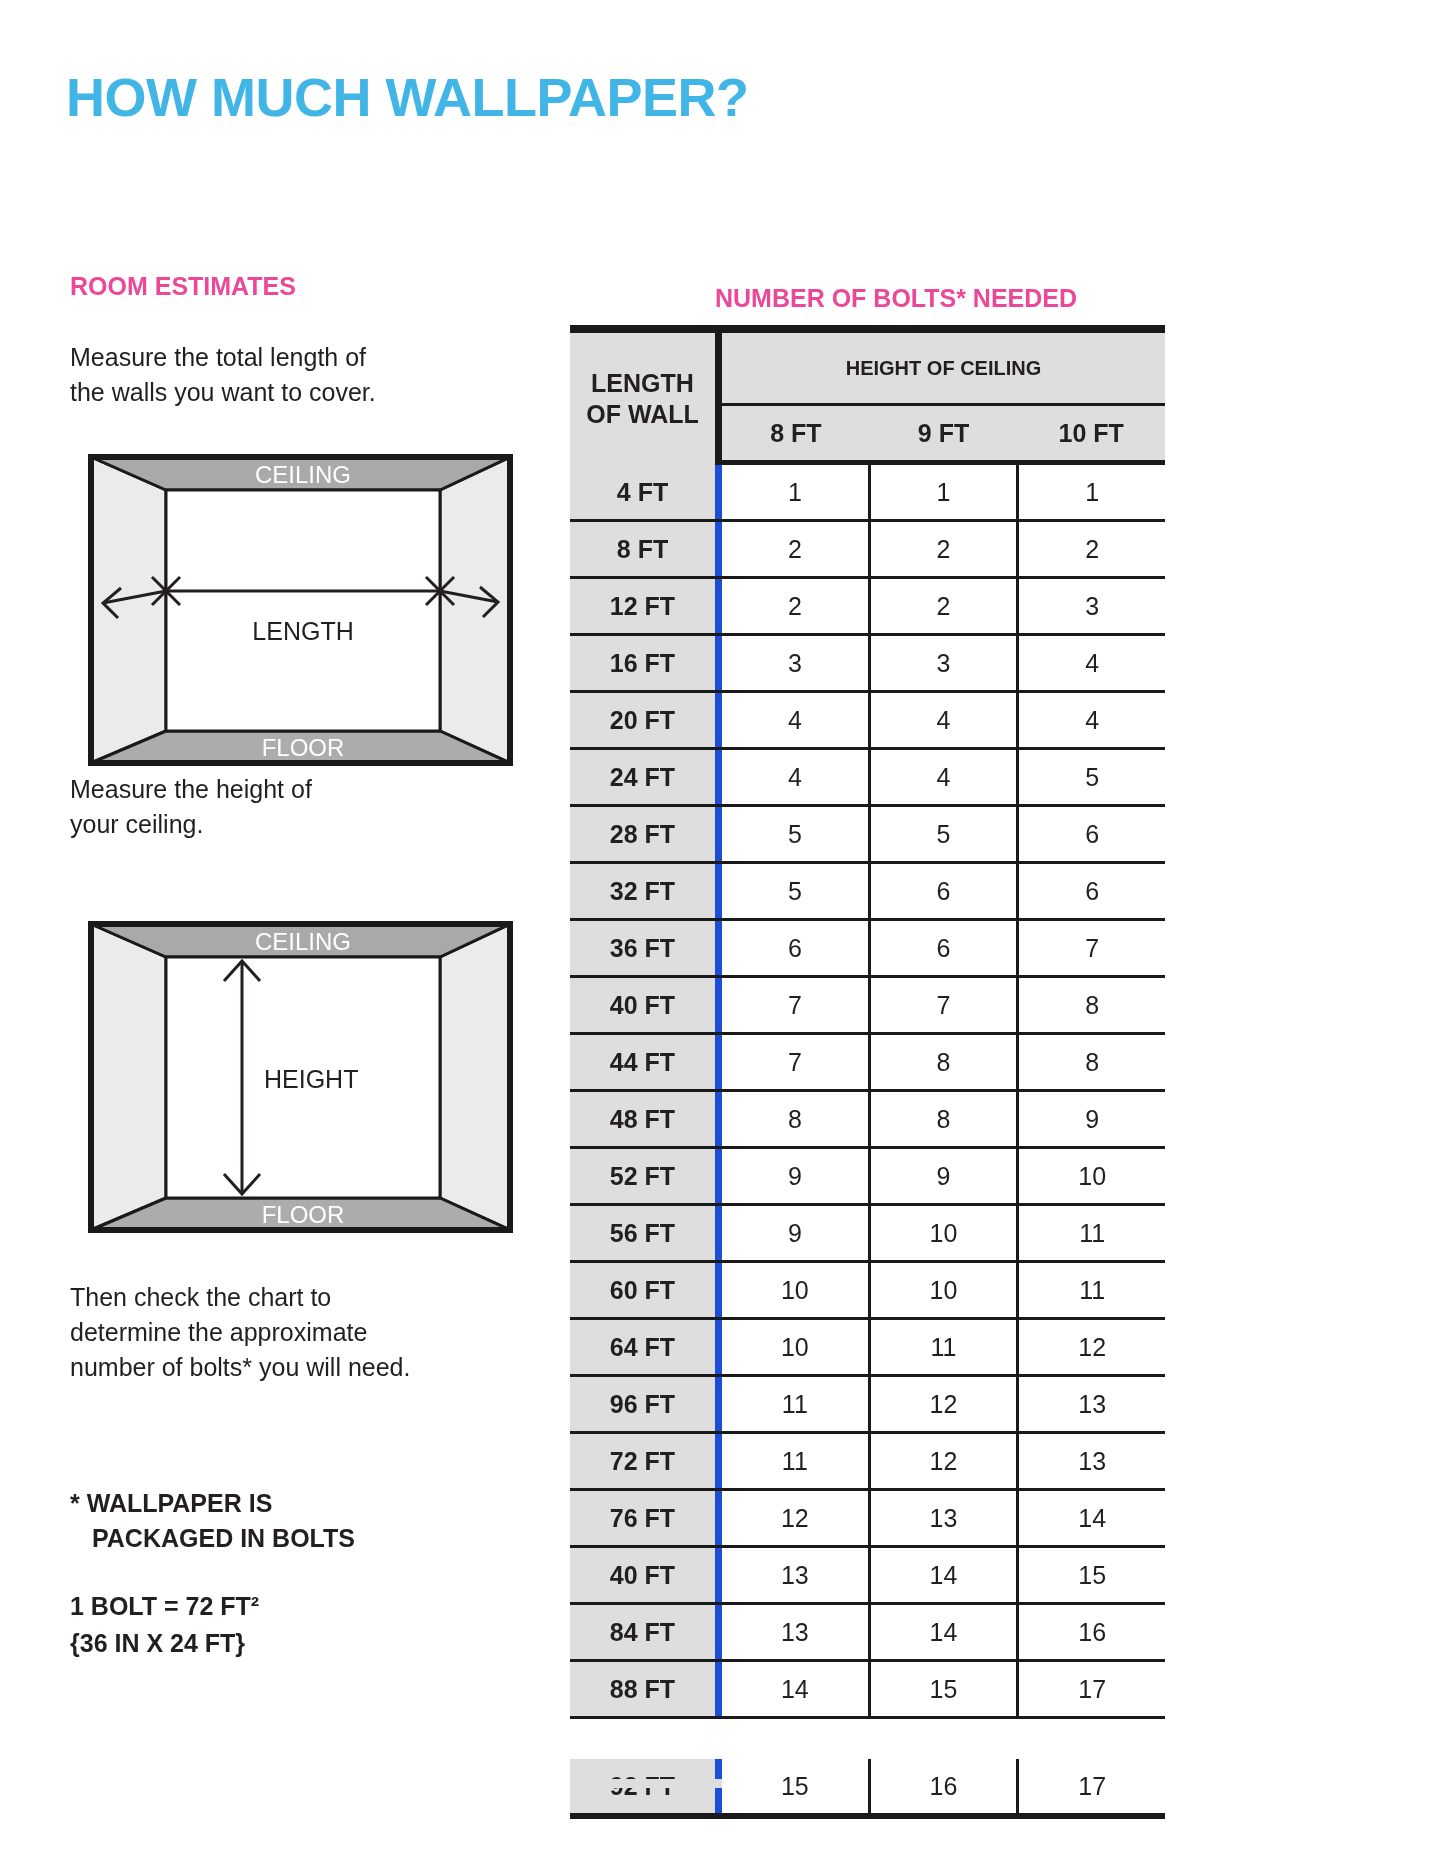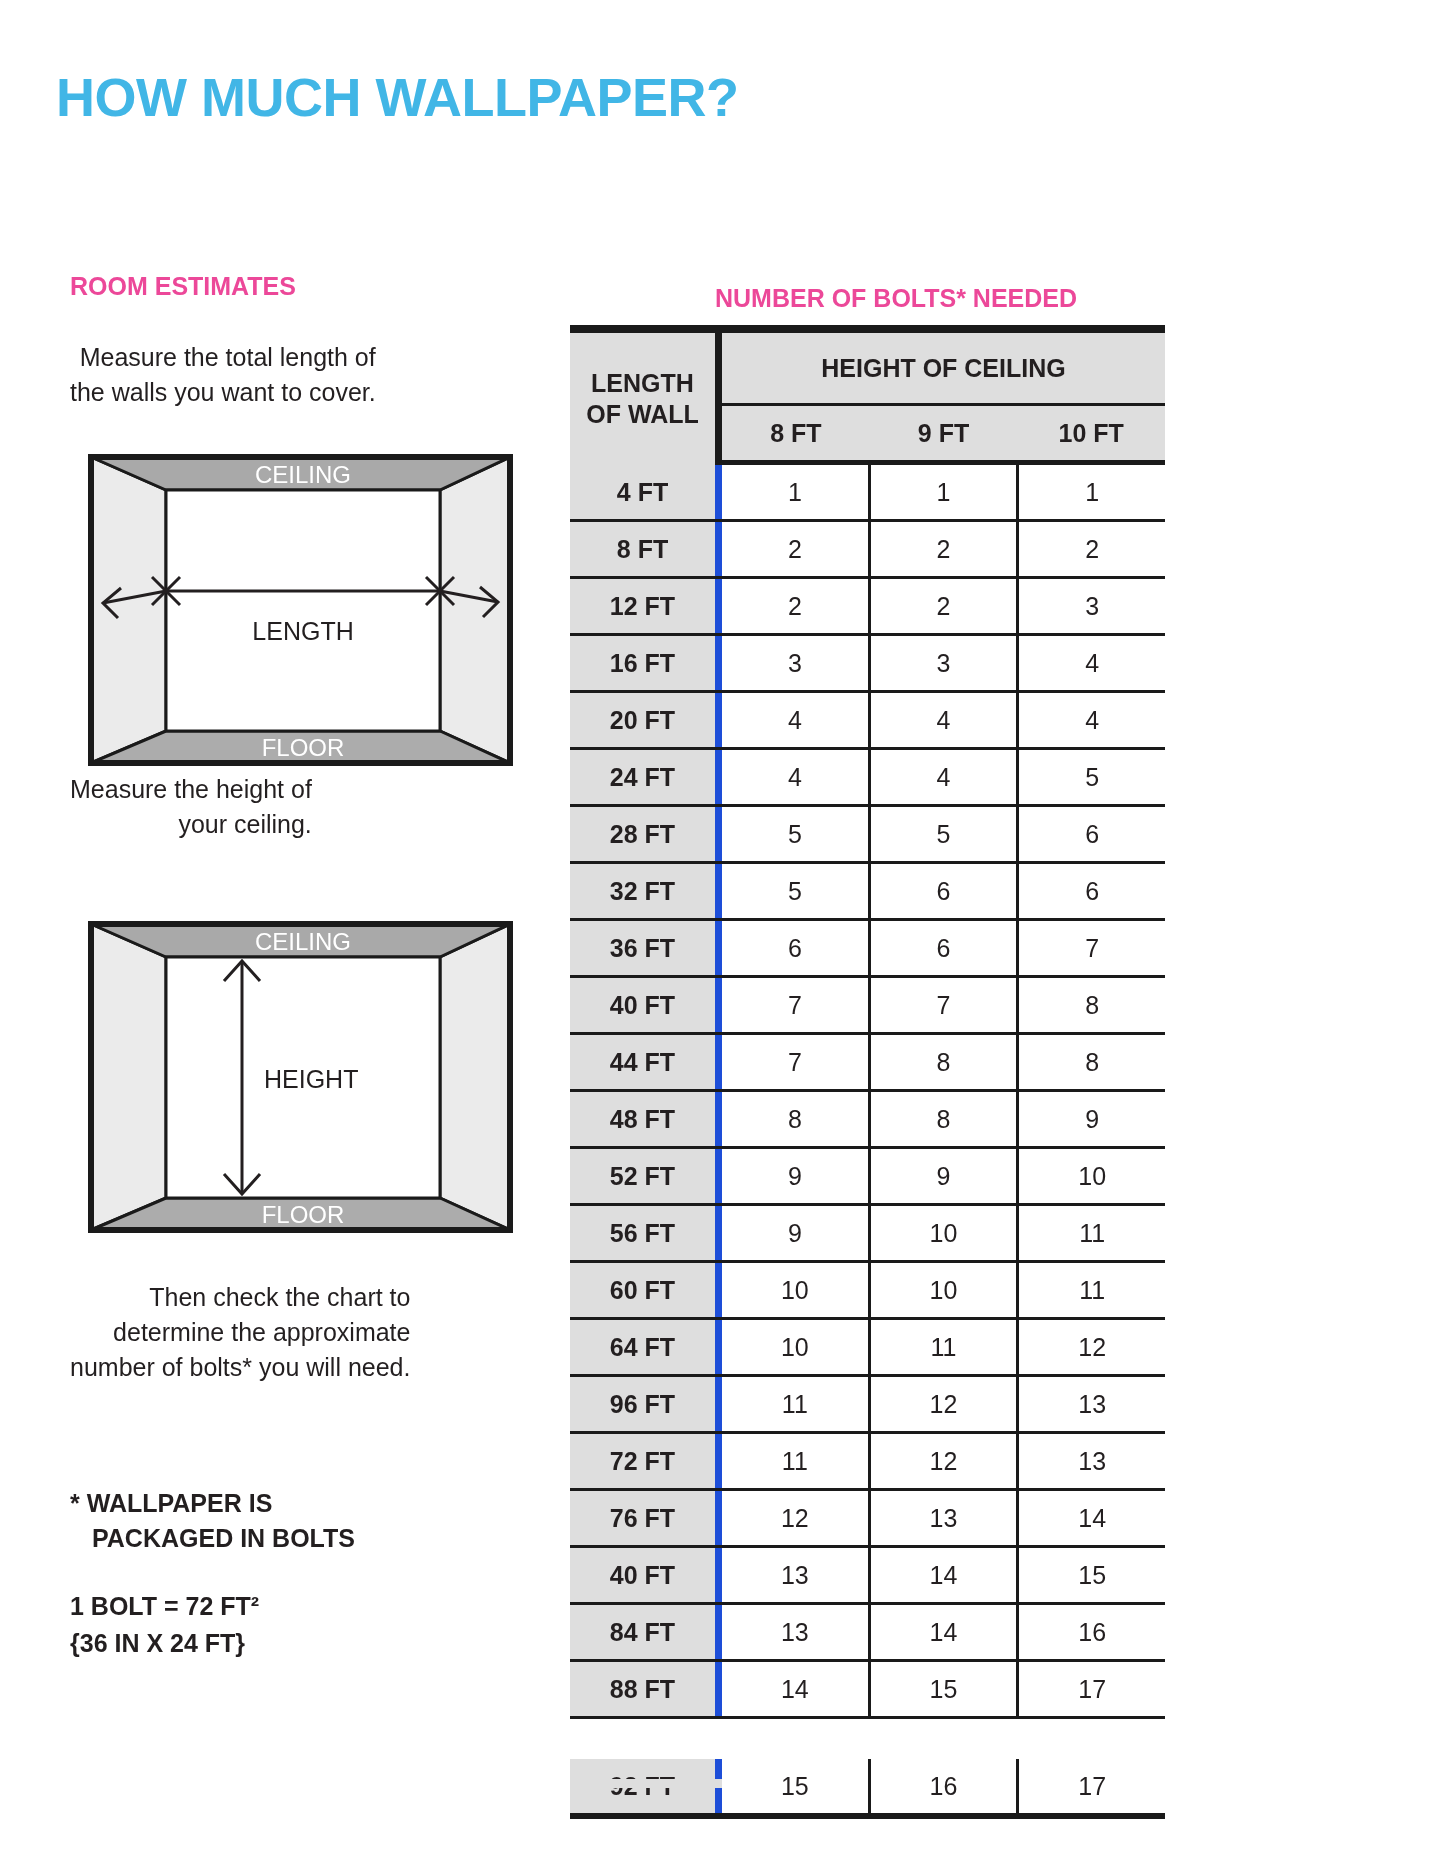--- a/index.html
+++ b/index.html
@@ -2,27 +2,27 @@
 <html><head>
 <meta charset="utf-8">
 <style>
   html,body{margin:0;padding:0;}
   body{
     width:1445px;height:1870px;position:relative;background:#ffffff;
     font-family:"Liberation Sans", sans-serif;color:#231F20;overflow:hidden;
   }
   .abs{position:absolute;}
   .page-title{
-    left:56px;top:66px;font-size:54px;font-weight:bold;color:#41B6E6;
+    left:66px;top:66px;font-size:54px;font-weight:bold;color:#41B6E6;
     letter-spacing:-0.5px;white-space:nowrap;
   }
   .sec-head{font-size:25px;font-weight:bold;color:#ec4899;white-space:nowrap;}
   .room-est{left:70px;top:272px;}
   .bolts-head{left:715px;top:284px;width:450px;text-align:left;}
-  .para{font-size:25px;line-height:35px;white-space:pre-line;color:#231F20;text-align:right;}
+  .para{font-size:25px;line-height:35px;white-space:pre-line;color:#231F20;}
   .p1{left:70px;top:340px;}
   .p2{left:70px;top:772px;}
   .p3{left:70px;top:1280px;}
   .footnote{left:70px;top:1486px;font-size:25px;font-weight:bold;line-height:35px;}
   .footnote .ind{padding-left:22px;}
   .boltinfo{left:70px;top:1588px;font-size:25px;font-weight:bold;line-height:37px;white-space:pre-line;}
   .diagram{width:425px;height:312px;}
   .d1{left:88px;top:454px;}
   .d2{left:88px;top:921px;}
 
@@ -35,21 +35,21 @@
   .hdr{display:flex;}
   .corner-cell{
     width:145px;flex:0 0 145px;background:#DEDEDE;border-right:7px solid #1A1A1A;
     display:flex;align-items:center;justify-content:center;text-align:center;
     font-size:25px;font-weight:bold;white-space:pre-line;line-height:31px;
   }
   .hdr-right{flex:1;display:flex;flex-direction:column;}
   .group-h{
     height:70px;border-bottom:3px solid #1A1A1A;background:#DEDEDE;
     display:flex;align-items:center;justify-content:center;
-    font-size:25px;font-weight:bold;
+    font-size:20px;font-weight:bold;
   }
   .colh-row{height:54px;border-bottom:5px solid #1A1A1A;background:#DEDEDE;display:flex;}
   .colh{
     flex:1;display:flex;align-items:center;justify-content:center;
     font-size:25px;font-weight:bold;
   }
   .trow{display:flex;height:54px;border-bottom:3px solid #1A1A1A;}
   .trow:last-child{border-bottom:none;margin-top:40px;}
   .cell{display:flex;align-items:center;justify-content:center;font-size:25px;}
   .label-cell{

